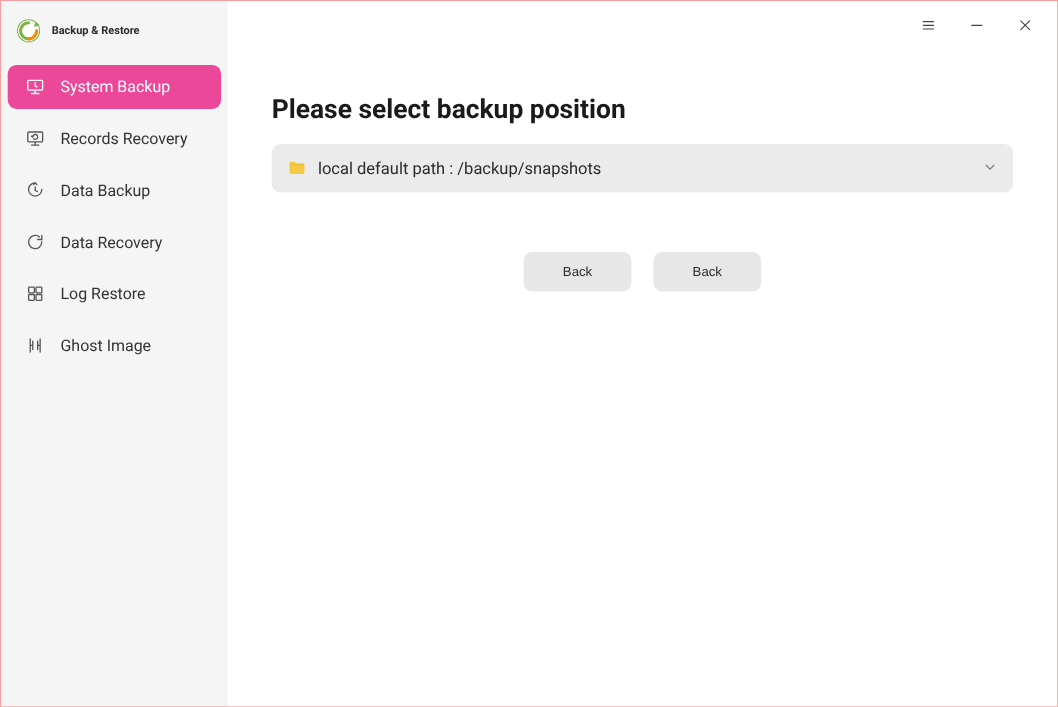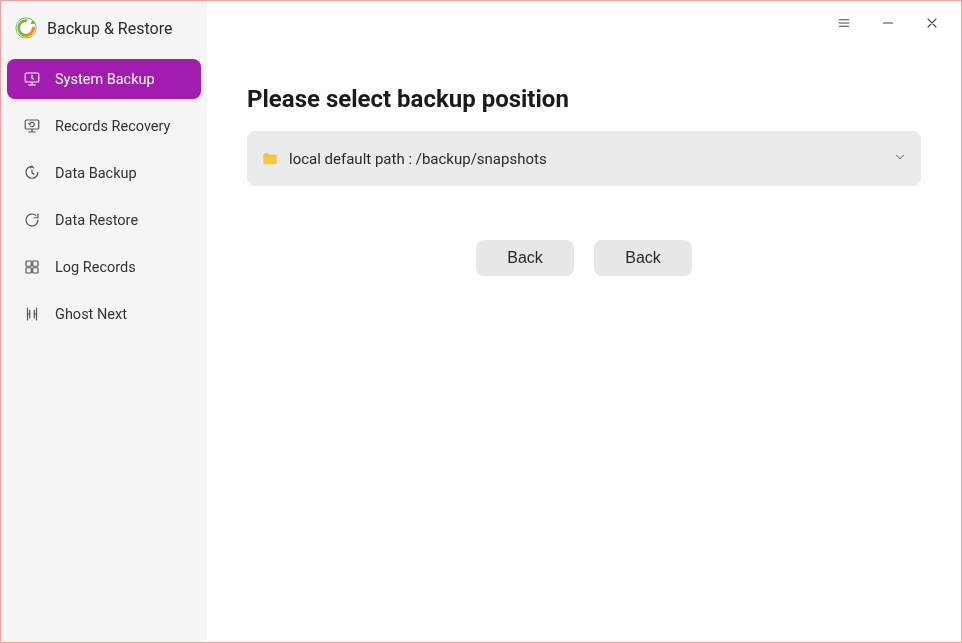--- a/index.html
+++ b/index.html
@@ -32,38 +32,38 @@
       gap: 10px;
     }
     .app-icon {
       width: 22px;
       height: 22px;
       border-radius: 50%;
       position: relative;
       flex-shrink: 0;
     }
     .app-title {
-      font-size: 16px;
+      font-size: 10px;
       color: #2a2a2a;
-      font-weight: 400;
+      font-weight: 700;
     }
     .nav-item {
       display: flex;
       align-items: center;
       gap: 14px;
       padding: 0 16px;
       height: 40px;
       margin: 2px 6px 5px 6px;
       border-radius: 8px;
       cursor: pointer;
       color: #333;
       font-size: 14.5px;
     }
     .nav-item.active {
-      background: #a21caf;
+      background: #ec4899;
       color: #fff;
     }
     .nav-icon {
       width: 18px;
       height: 18px;
       flex-shrink: 0;
       display: flex;
       align-items: center;
       justify-content: center;
     }
@@ -94,21 +94,21 @@
     }
     .page-title {
       font-size: 24px;
       font-weight: 700;
       color: #1a1a1a;
       margin-bottom: 18px;
     }
     .path-select {
       background: #ebebeb;
       border-radius: 8px;
-      height: 55px;
+      height: 44px;
       display: flex;
       align-items: center;
       padding: 0 14px;
       gap: 10px;
       cursor: pointer;
       position: relative;
     }
     .folder-icon {
       width: 18px;
       height: 18px;
@@ -128,21 +128,21 @@
       gap: 20px;
       margin-top: 54px;
     }
     .btn {
       width: 98px;
       height: 36px;
       border: none;
       border-radius: 8px;
       background: #e7e7e7;
       color: #2a2a2a;
-      font-size: 16px;
+      font-size: 12px;
       cursor: pointer;
     }
   </style>
 </head>
 <body>
 
 <div class="app">
 
   <div class="sidebar">
     <div class="sidebar-header">
@@ -190,44 +190,44 @@
       <span>Data Backup</span>
     </div>
 
     <div class="nav-item">
       <span class="nav-icon">
         <svg viewBox="0 0 24 24" width="18" height="18" fill="none" stroke="#555" stroke-width="1.6">
           <path d="M20 12a8 8 0 1 1-3-6.2" stroke-linecap="round"></path>
           <path d="M20 4v5h-5" stroke-linecap="round"></path>
         </svg>
       </span>
-      <span>Data Restore</span>
+      <span>Data Recovery</span>
     </div>
 
     <div class="nav-item">
       <span class="nav-icon">
         <svg viewBox="0 0 24 24" width="18" height="18" fill="none" stroke="#555" stroke-width="1.6">
           <rect x="4" y="4" width="7" height="7" rx="1"></rect>
           <rect x="13" y="4" width="7" height="7" rx="1"></rect>
           <rect x="4" y="13" width="7" height="7" rx="1"></rect>
           <rect x="13" y="13" width="7" height="7" rx="1"></rect>
         </svg>
       </span>
-      <span>Log Records</span>
+      <span>Log Restore</span>
     </div>
 
     <div class="nav-item">
       <span class="nav-icon">
         <svg viewBox="0 0 24 24" width="18" height="18" fill="none" stroke="#555" stroke-width="1.6">
           <path d="M6 4v16M18 4v16" stroke-linecap="round"></path>
           <path d="M9 7v10M15 7v10" stroke-linecap="round"></path>
           <path d="M6 12h3M15 12h3"></path>
         </svg>
       </span>
-      <span>Ghost Next</span>
+      <span>Ghost Image</span>
     </div>
   </div>
 
   <div class="main">
     <div class="titlebar-controls">
       <span class="tb-btn">
         <svg viewBox="0 0 24 24" width="16" height="16" fill="none" stroke="currentColor" stroke-width="1.6" stroke-linecap="round">
           <path d="M5 7h14M5 12h14M5 17h14"></path>
         </svg>
       </span>

